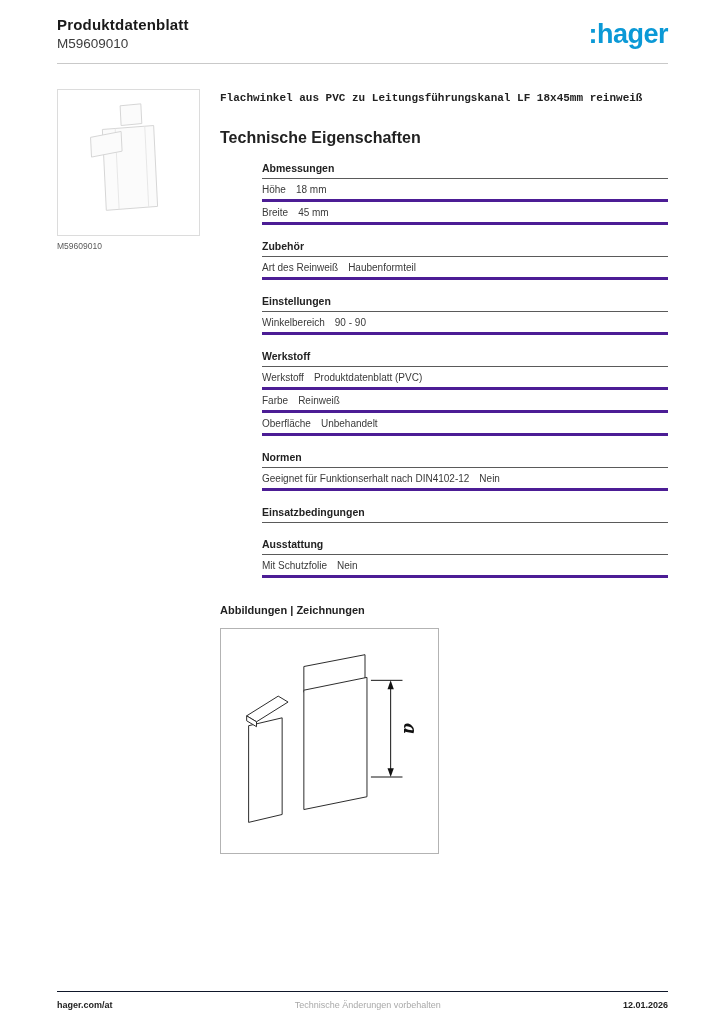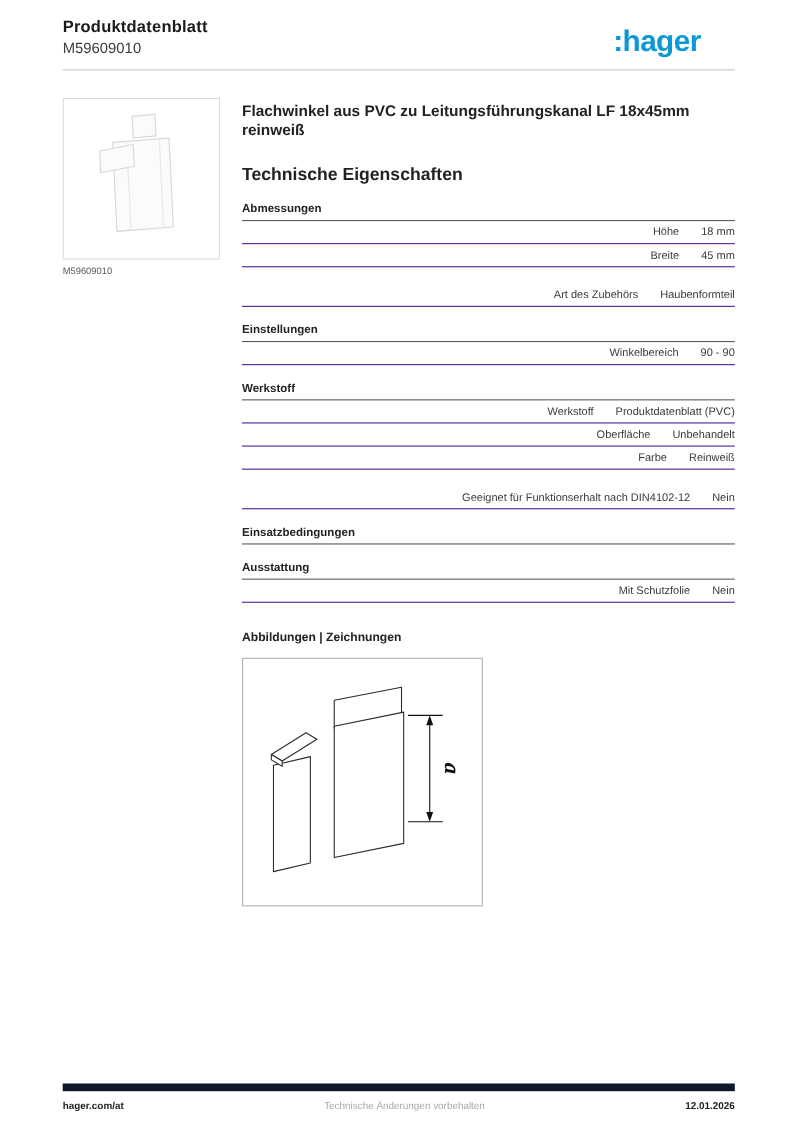--- a/index.html
+++ b/index.html
@@ -6,50 +6,50 @@
   html, body { margin: 0; padding: 0; }
   body {
     width: 724px; height: 1024px;
     background: #ffffff;
     font-family: "Liberation Sans", sans-serif;
     color: #333;
   }
   .page { position: relative; width: 724px; height: 1024px; background: #fff; overflow: hidden; }
 
   
-  .header { display: flex; justify-content: space-between; align-items: flex-end; padding: 16px 87px 0 57px; gap: 15px; }
+  .header { display: flex; justify-content: space-between; align-items: center; padding: 16px 56px 0 57px; gap: 15px; }
   .title-block h1 { font-size: 15px; font-weight: bold; color: #1a1a1a; margin: 0 0 3px 0; letter-spacing: .2px; }
   .product-id { font-size: 13.5px; color: #3d3d3d; }
   .logo { font-size: 27px; font-weight: bold; color: #0b99d6; line-height: 1; letter-spacing: -0.5px; margin-top: 2px; margin-left: 20px; }
   .top-rule { margin: 12px 56px 0 57px; border-top: 1px solid #c9c9c9; }
 
   
   .main { display: flex; padding: 25px 56px 0 57px; }
   .left-col { width: 145px; margin-right: 18px; flex-shrink: 0; }
   .image-box { width: 143px; height: 147px; border: 1px solid #dcdcdc; background: #fff; }
   .image-box svg { display: block; width: 100%; height: 100%; }
   .image-caption { font-size: 8.5px; color: #5a5a5a; margin-top: 5px; }
 
   .right-col { flex: 1; min-width: 0; }
-  .product-title { font-size: 14px; font-weight: bold; color: #222; margin: 2px 0 0 0; line-height: 1.3; }
+  .product-title { font-size: 11px; font-weight: bold; color: #222; margin: 2px 0 0 0; line-height: 1.3; font-family: Liberation Mono, monospace; }
   .tech-title { font-size: 16px; font-weight: bold; color: #222; margin: 24px 0 0 0; }
 
-  section.spec { margin-top: 15px; }
+  section.spec { margin-top: 15px; margin-left: 42px; }
   section.spec h3 { font-size: 10.5px; font-weight: bold; color: #222; margin: 0; padding-bottom: 4px; border-bottom: 1px solid #5a5a5a; }
-  .row { display: flex; justify-content: flex-end; gap: 20px; font-size: 10px; color: #3a3a3a; padding: 5px 0 4px 0; border-bottom: 1px solid #4c1d95; }
+  .row { display: flex; justify-content: flex-start; gap: 10px; font-size: 10px; color: #3a3a3a; padding: 5px 0 4px 0; border-bottom: 3px solid #4c1d95; }
   .row .label { text-align: left; }
   .row .value { text-align: right; white-space: nowrap; }
 
   .drawings-title { font-size: 11px; font-weight: bold; color: #222; margin: 26px 0 0 0; }
   .drawing-box { width: 219px; height: 226px; border: 1px solid #b3b3b3; margin-top: 12px; background: #fff; }
   .drawing-box svg { display: block; width: 100%; height: 100%; }
   .dim-label { font-family: "DejaVu Serif", serif; font-style: italic; font-weight: bold; font-size: 18px; fill: #111; }
 
   
-  .footer { position: absolute; left: 57px; right: 56px; bottom: 14px; border-top: 7px solid #0f172a; padding-top: 8px; display: flex; justify-content: space-between; align-items: baseline; font-size: 9px; }
+  .footer { position: absolute; left: 57px; right: 56px; bottom: 14px; border-top: 1px solid #0f172a; padding-top: 8px; display: flex; justify-content: space-between; align-items: baseline; font-size: 9px; }
   .footer .f-left { font-weight: bold; color: #1e1e1e; text-decoration: none; }
   .footer .f-center { color: #a9a9a9; }
   .footer .f-right { font-weight: bold; color: #1e1e1e; }
 </style>
 </head>
 <body>
 
 <div class="page">
 
   <div class="header">
@@ -88,51 +88,53 @@
           <span class="label">Höhe</span>
           <span class="value">18 mm</span>
         </div>
         <div class="row">
           <span class="label">Breite</span>
           <span class="value">45 mm</span>
         </div>
       </section>
 
       <section class="spec">
+        <h3>Zubehör</h3>
         <div class="row">
-          <span class="label">Art des Zubehörs</span>
+          <span class="label">Art des Reinweiß</span>
           <span class="value">Haubenformteil</span>
         </div>
       </section>
 
       <section class="spec">
         <h3>Einstellungen</h3>
         <div class="row">
           <span class="label">Winkelbereich</span>
           <span class="value">90 - 90</span>
         </div>
       </section>
 
       <section class="spec">
         <h3>Werkstoff</h3>
         <div class="row">
           <span class="label">Werkstoff</span>
           <span class="value">Produktdatenblatt (PVC)</span>
         </div>
         <div class="row">
+          <span class="label">Farbe</span>
+          <span class="value">Reinweiß</span>
+        </div>
+        <div class="row">
           <span class="label">Oberfläche</span>
           <span class="value">Unbehandelt</span>
-        </div>
-        <div class="row">
-          <span class="label">Farbe</span>
-          <span class="value">Reinweiß</span>
         </div>
       </section>
 
       <section class="spec">
+        <h3>Normen</h3>
         <div class="row">
           <span class="label">Geeignet für Funktionserhalt nach DIN4102-12</span>
           <span class="value">Nein</span>
         </div>
       </section>
 
       <section class="spec">
         <h3>Einsatzbedingungen</h3>
       </section>
 

